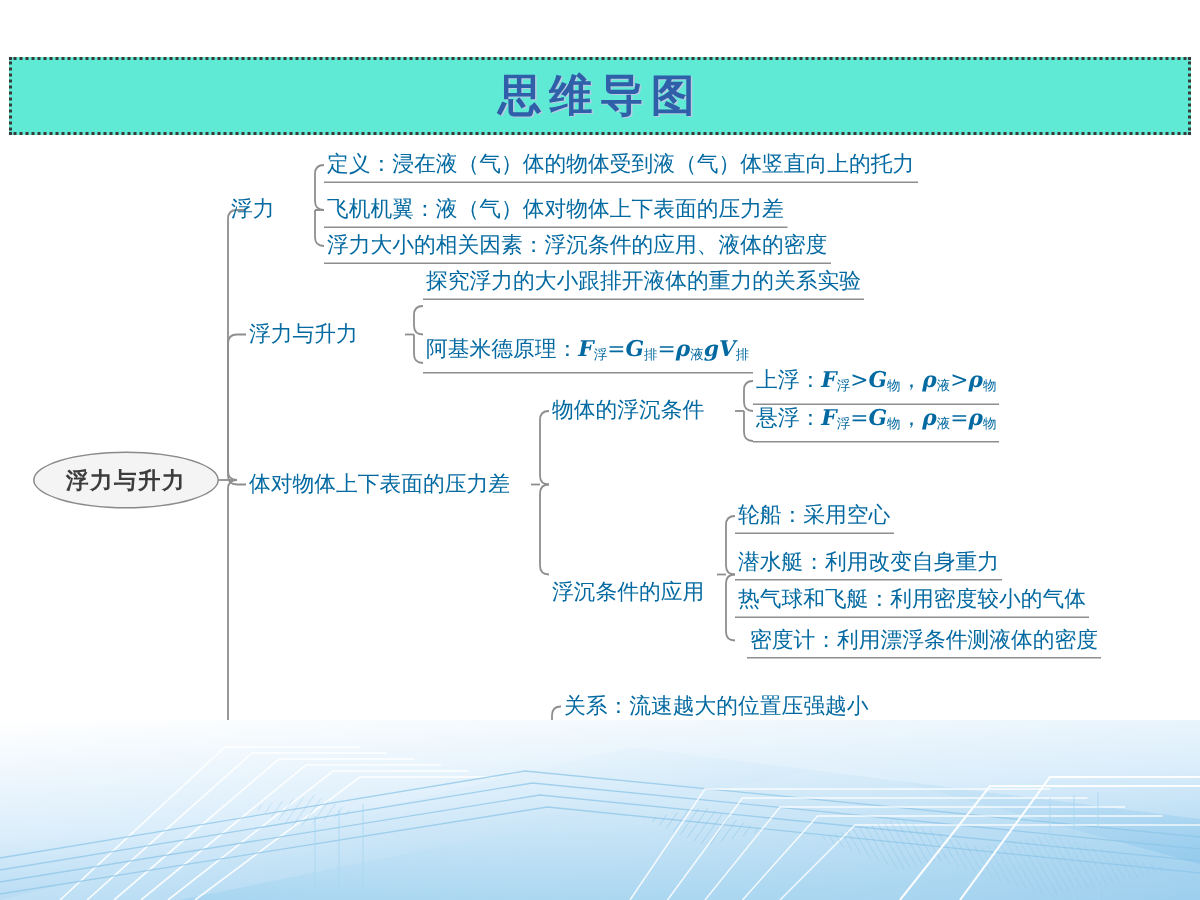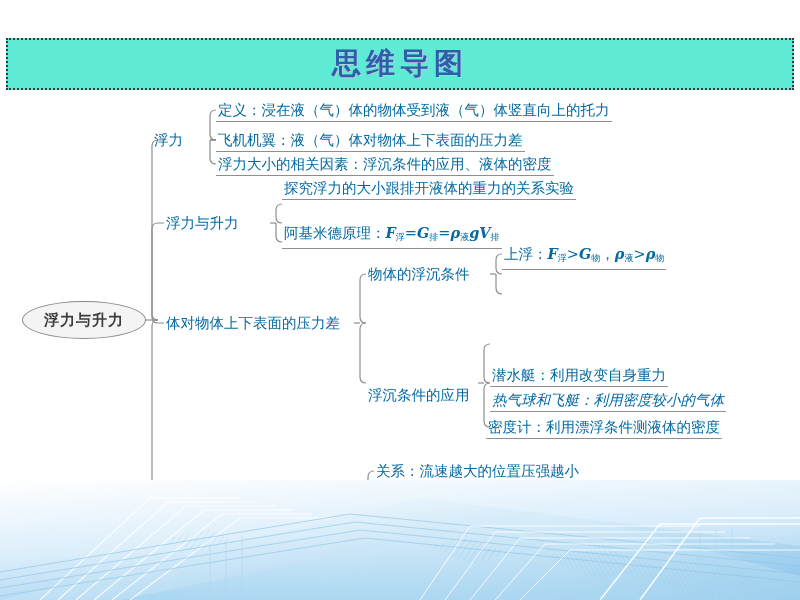--- a/index.html
+++ b/index.html
@@ -183,25 +183,29 @@
     </div>
 
     <div class="node branch" style="left:366px; top:186px;">物体的浮沉条件</div>
 
     <div class="node branch" style="left:366px; top:307px;">浮沉条件的应用</div>
 
     <div class="node leaf" style="left:502px; top:166px;">
       <span>上浮：</span><span class="f">F<span class="sub">浮</span><span class="op">&gt;</span>G<span class="sub">物</span><span class="op">，</span><span class="rho">ρ</span><span class="sub">液</span><span class="op">&gt;</span><span class="rho">ρ</span><span class="sub">物</span></span>
     </div>
 
-
-
+    <div class="node leaf" style="left:502px; top:191px;">
+      <span>悬浮：</span><span class="f">F<span class="sub">浮</span><span class="op">=</span>G<span class="sub">物</span><span class="op">，</span><span class="rho">ρ</span><span class="sub">液</span><span class="op">=</span><span class="rho">ρ</span><span class="sub">物</span></span>
+    </div>
+
+
+    <div class="node leaf" style="left:490px; top:256px;">轮船：采用空心</div>
     <div class="node leaf" style="left:490px; top:287px;">潜水艇：利用改变自身重力</div>
-    <div class="node leaf" style="left:490px; top:312px;font-style:italic;">热气球和飞艇：利用密度较小的气体</div>
-    <div class="node leaf" style="left:486px; top:339px;text-align:center;">密度计：利用漂浮条件测液体的密度</div>
+    <div class="node leaf" style="left:490px; top:312px;">热气球和飞艇：利用密度较小的气体</div>
+    <div class="node leaf" style="left:498px; top:339px;text-align:center;">密度计：利用漂浮条件测液体的密度</div>
 
     <div class="node leaf" style="left:374px; top:383px;">关系：流速越大的位置压强越小</div>
     <div class="node leaf" style="left:374px; top:412px;">应用：飞机机翼、火车站安全线等</div>
 
   </div>
 
   <div class="decor">
     <svg viewBox="0 0 800 120" preserveAspectRatio="none">
       <defs>
         <linearGradient id="gA" x1="0" y1="0" x2="0.4" y2="1">

